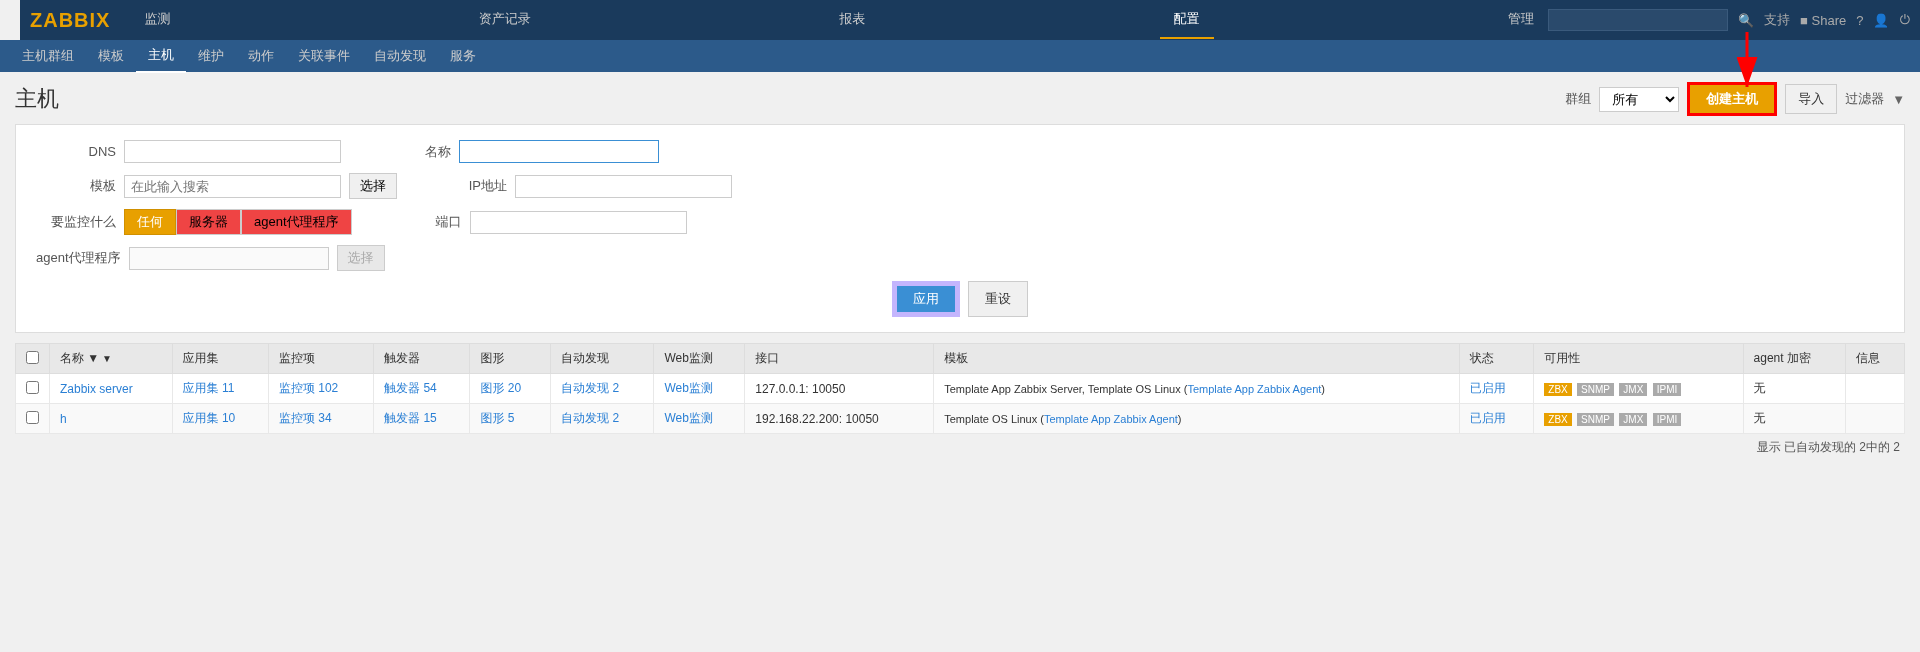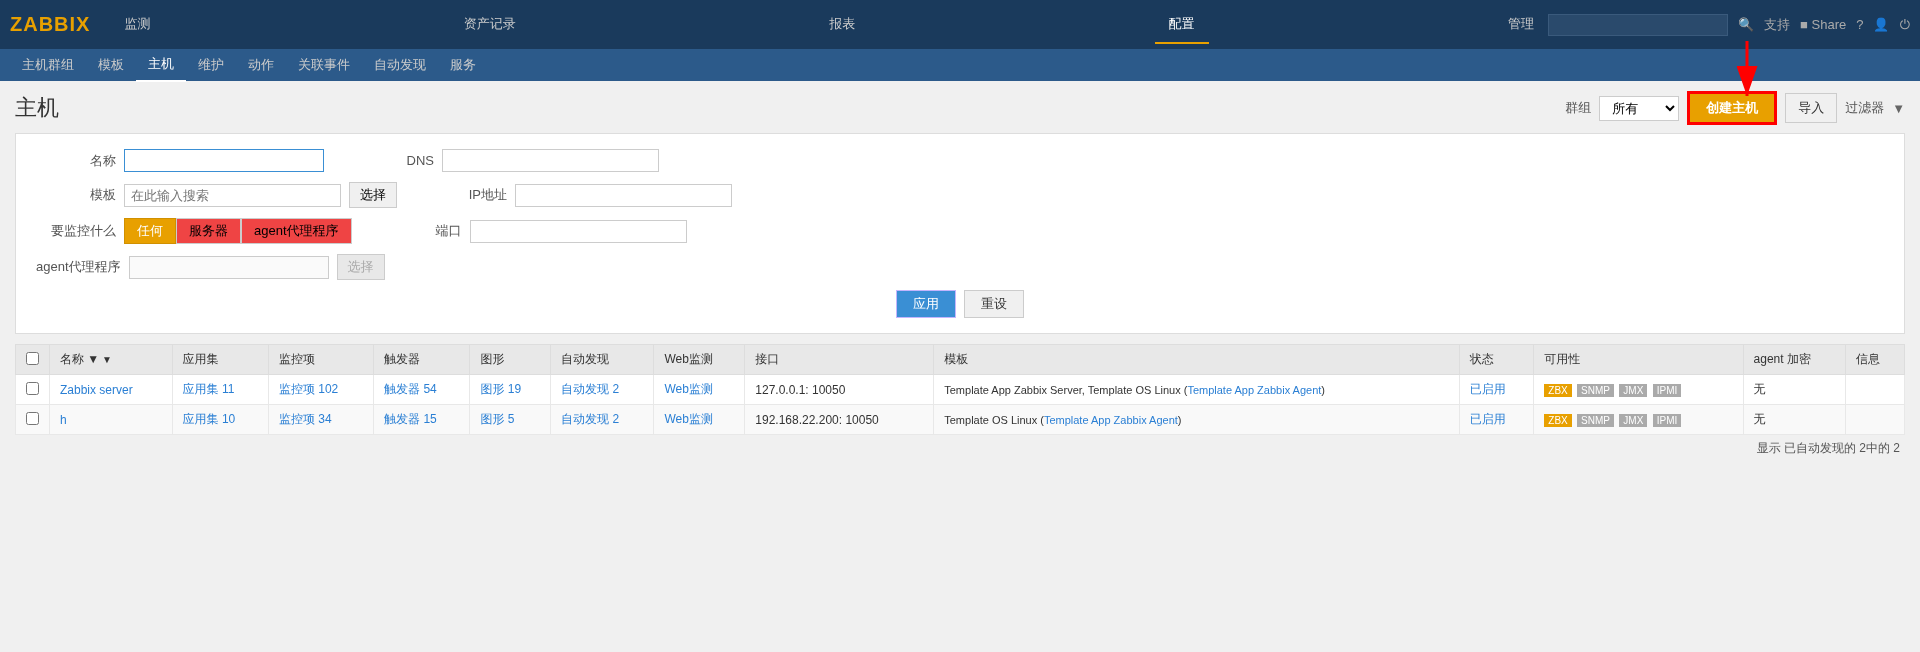--- a/index.html
+++ b/index.html
@@ -3,22 +3,23 @@
   <meta charset="utf-8">
   <style>
     * { box-sizing: border-box; margin: 0; padding: 0; }
     body { font-family: Arial, sans-serif; font-size: 13px; background: #f0f0f0; color: #333; }
 
     
     .top-nav {
       background: #1a3a5c;
       display: flex;
       align-items: center;
-      height: 49px;
+      height: 40px;
       padding: 0 10px;
+      margin-left: 20px;
     }
     .logo {
       color: #e8a000;
       font-size: 20px;
       font-weight: bold;
       margin-right: 20px;
       letter-spacing: 1px;
     }
     .top-nav-items {
       display: flex;
@@ -195,21 +196,21 @@
     }
     .filter-actions {
       display: flex;
       justify-content: center;
       gap: 8px;
       margin-top: 10px;
     }
     .btn-apply {
       background: #3a8fd4;
       color: #fff;
-      border: 1px solid #c4b5fd;
+      border: 5px solid #c4b5fd;
       padding: 4px 16px;
       font-size: 13px;
       cursor: pointer;
     }
     .btn-reset {
       background: #f0f0f0;
       color: #333;
       border: 1px solid #ccc;
       padding: 4px 16px;
       font-size: 13px;
@@ -334,26 +335,26 @@
       </div>
       <button class="btn-import">导入</button>
       <span class="filter-label">过滤器</span>
       <span class="filter-icon">▼</span>
     </div>
   </div>
 
   <div class="filter-panel">
     <div class="filter-row">
       <div class="filter-field">
+        <label>DNS</label>
+        <input class="filter-input-plain" type="text" style="">
+      </div>
+      <div class="filter-field">
         <label>名称</label>
         <input class="filter-input" type="text" style="">
-      </div>
-      <div class="filter-field">
-        <label>DNS</label>
-        <input class="filter-input-plain" type="text" style="">
       </div>
     </div>
     <div class="filter-row">
       <div class="filter-field">
         <label>模板</label>
         <input class="filter-input-plain" type="text" placeholder="在此输入搜索" style="">
         <button class="btn-select">选择</button>
       </div>
       <div class="filter-field">
         <label>IP地址</label>
@@ -408,21 +409,21 @@
         <th>信息</th>
       </tr>
     </thead>
     <tbody>
       <tr>
         <td><input type="checkbox" style=""></td>
         <td><a class="link-blue">Zabbix server</a></td>
         <td><a class="link-blue">应用集 11</a></td>
         <td><a class="link-blue">监控项 102</a></td>
         <td><a class="link-blue">触发器 54</a></td>
-        <td><a class="link-blue">图形 19</a></td>
+        <td><a class="link-blue">图形 20</a></td>
         <td><a class="link-blue">自动发现 2</a></td>
         <td><a class="link-blue">Web监测</a></td>
         <td>127.0.0.1: 10050</td>
         <td style="font-size:11px;">
           <span>Template App Zabbix Server, Template OS Linux (<a class="link-blue">Template App Zabbix Agent</a>)</span>
         </td>
         <td><span class="status-enabled">已启用</span></td>
         <td>
           <span class="badge-zbx">ZBX</span>
           <span class="badge-snmp">SNMP</span>

